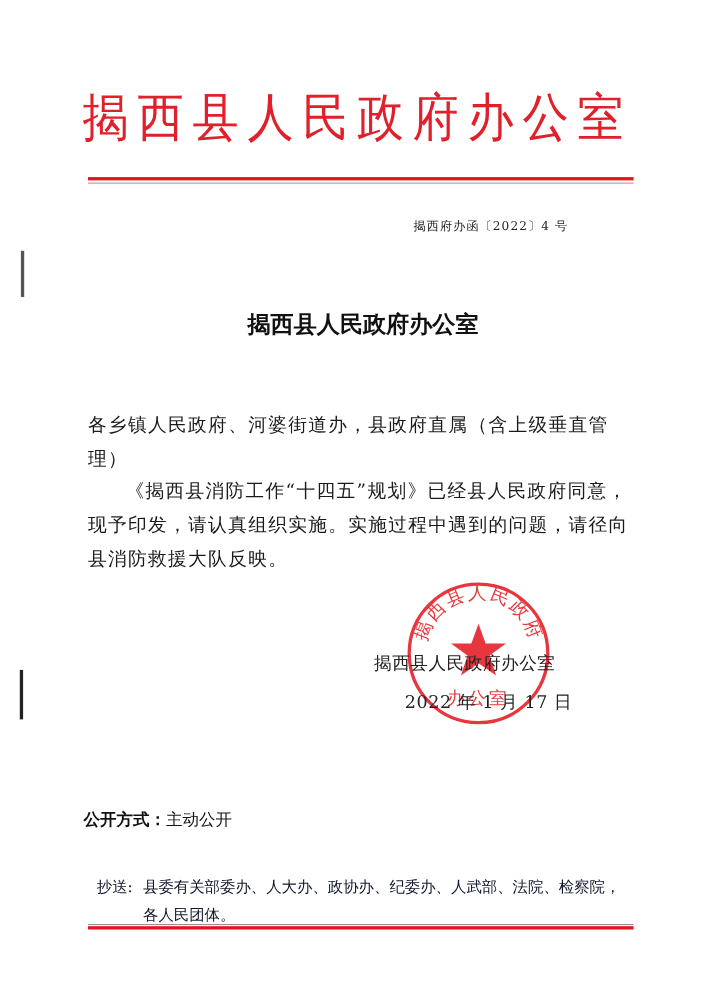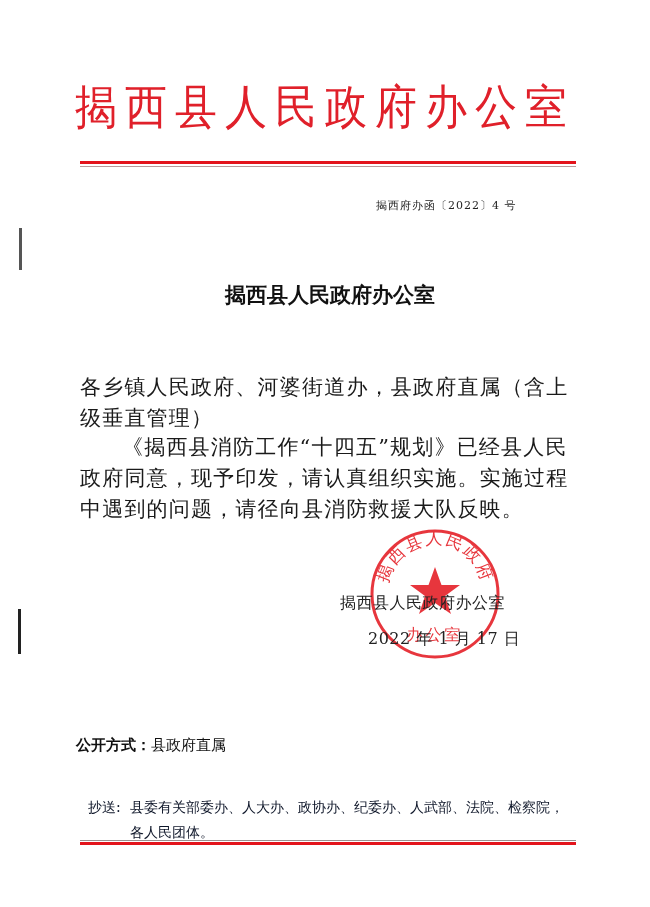--- a/index.html
+++ b/index.html
@@ -65,21 +65,21 @@
       font-weight: bold;
       line-height: 30px;
       color: #111;
     }
     .doc-title div { white-space: nowrap; }
     .doc-title .t1 { padding-left: 10px; }
 
     .body-text {
       left: 80px;
       width: 500px;
-      font-size: 21px;
+      font-size: 17px;
       line-height: 31px;
       letter-spacing: 1.2px;
       color: #1a1a1a;
     }
     .addressee { top: 372px; }
     .para { top: 432px; }
     .para .indent { text-indent: 2em; display: block; }
 
     .signature {
       left: 340px;
@@ -173,21 +173,21 @@
     <text x="67" y="113" text-anchor="middle" font-family="DejaVu Serif, serif" font-size="16" fill="#e3141c" letter-spacing="3">办公室</text>
   </svg>
 </div>
 
 <div class="abs signature">
   <div>揭西县人民政府办公室</div>
   <div class="date">2022 年 1 月 17 日</div>
 </div>
 
 <div class="abs disclosure">
-  <span class="label">公开方式：</span><span>县政府直属</span>
+  <span class="label">公开方式：</span><span>主动公开</span>
 </div>
 
 <div class="abs cc">
   <span class="label">抄送:</span><span class="content">县委有关部委办、人大办、政协办、纪委办、人武部、法院、检察院，各人民团体。</span>
 </div>
 
 <div class="abs bottom-rule">
   <div class="thin"></div>
   <div class="thick"></div>
 </div>

